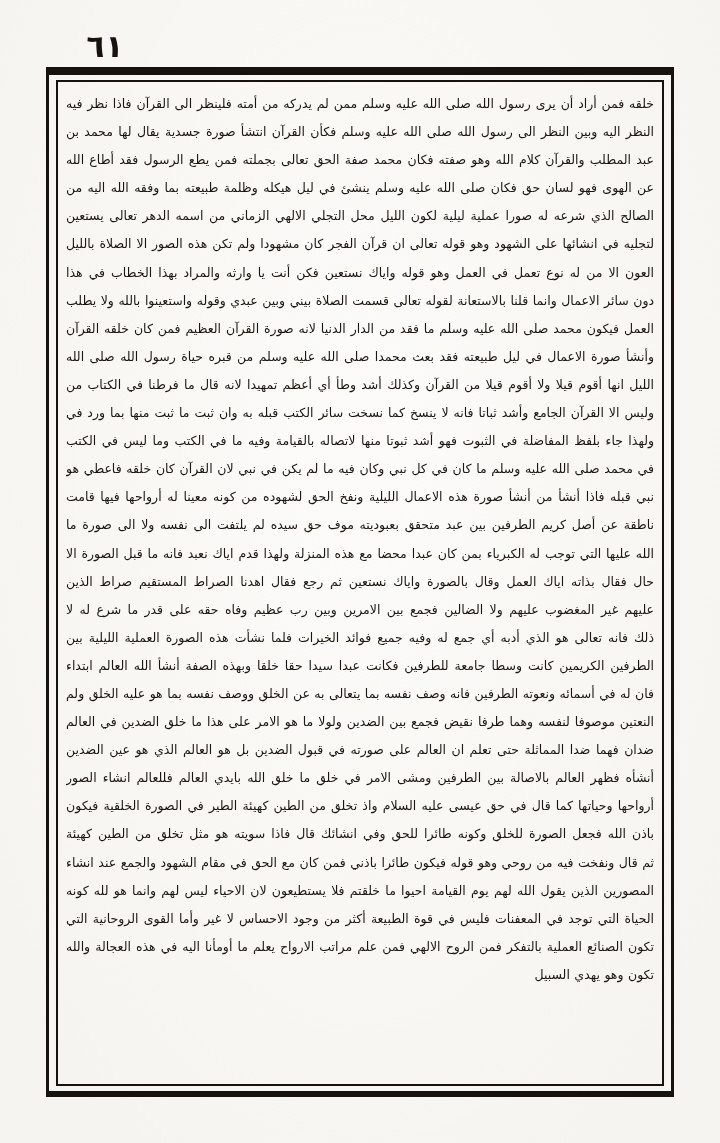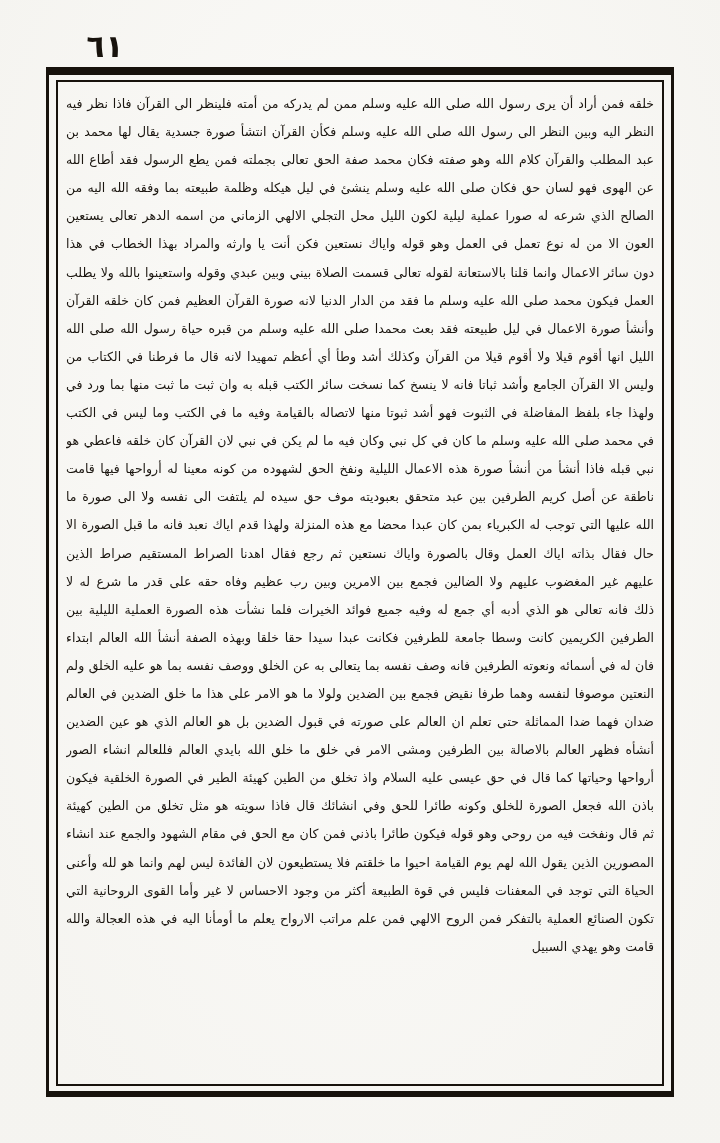--- a/index.html
+++ b/index.html
@@ -84,20 +84,21 @@
           <div class="text-line">خلقه فمن أراد أن يرى رسول الله صلى الله عليه وسلم ممن لم يدركه من أمته فلينظر الى القرآن فاذا نظر فيه فلا فرق بين</div>
 
           <div class="text-line">النظر اليه وبين النظر الى رسول الله صلى الله عليه وسلم فكأن القرآن انتشأ صورة جسدية يقال لها محمد بن عبد الله بن</div>
 
           <div class="text-line">عبد المطلب والقرآن كلام الله وهو صفته فكان محمد صفة الحق تعالى بجملته فمن يطع الرسول فقد أطاع الله لانه لا ينطق</div>
 
           <div class="text-line">عن الهوى فهو لسان حق فكان صلى الله عليه وسلم ينشئ في ليل هيكله وظلمة طبيعته بما وفقه الله اليه من العمل</div>
 
           <div class="text-line">الصالح الذي شرعه له صورا عملية ليلية لكون الليل محل التجلي الالهي الزماني من اسمه الدهر تعالى يستعين بالحق</div>
 
+          <div class="text-line">لتجليه في انشائها على الشهود وهو قوله تعالى ان قرآن الفجر كان مشهودا ولم تكن هذه الصور الا الصلاة بالليل</div>
 
           <div class="text-line">العون الا من له نوع تعمل في العمل وهو قوله واياك نستعين فكن أنت يا وارثه والمراد بهذا الخطاب في هذا</div>
 
           <div class="text-line">دون سائر الاعمال وانما قلنا بالاستعانة لقوله تعالى قسمت الصلاة بيني وبين عبدي وقوله واستعينوا بالله ولا يطلب</div>
 
           <div class="text-line">العمل فيكون محمد صلى الله عليه وسلم ما فقد من الدار الدنيا لانه صورة القرآن العظيم فمن كان خلقه القرآن من ورثته</div>
 
           <div class="text-line">وأنشأ صورة الاعمال في ليل طبيعته فقد بعث محمدا صلى الله عليه وسلم من قبره حياة رسول الله صلى الله عليه وسلم</div>
 
 
@@ -131,25 +132,25 @@
 
           <div class="text-line">أنشأه فظهر العالم بالاصالة بين الطرفين ومشى الامر في خلق ما خلق الله بايدي العالم فللعالم انشاء الصور وللحق</div>
 
           <div class="text-line">أرواحها وحياتها كما قال في حق عيسى عليه السلام واذ تخلق من الطين كهيئة الطير في الصورة الخلقية فيكون طائرا</div>
 
           <div class="text-line">باذن الله فجعل الصورة للخلق وكونه طائرا للحق وفي انشائك قال فاذا سويته هو مثل تخلق من الطين كهيئة الطير</div>
 
           <div class="text-line">ثم قال ونفخت فيه من روحي وهو قوله فيكون طائرا باذني فمن كان مع الحق في مقام الشهود والجمع عند انشاء العبد</div>
 
 
-          <div class="text-line">المصورين الذين يقول الله لهم يوم القيامة احيوا ما خلقتم فلا يستطيعون لان الفائدة ليس لهم وانما هو لله وأعنى</div>
+          <div class="text-line">المصورين الذين يقول الله لهم يوم القيامة احيوا ما خلقتم فلا يستطيعون لان الاحياء ليس لهم وانما هو لله كونه</div>
 
 
           <div class="text-line">الحياة التي توجد في المعفنات فليس في قوة الطبيعة أكثر من وجود الاحساس لا غير وأما القوى الروحانية التي عنها</div>
 
           <div class="text-line">تكون الصنائع العملية بالتفكر فمن الروح الالهي فمن علم مراتب الارواح يعلم ما أومأنا اليه في هذه العجالة والله يقول</div>
 
-          <div class="text-line">قامت وهو يهدي السبيل</div>
+          <div class="text-line">تكون وهو يهدي السبيل</div>
         </div>
     </div>
   </div>
 
 </div>
 
 </body></html>

